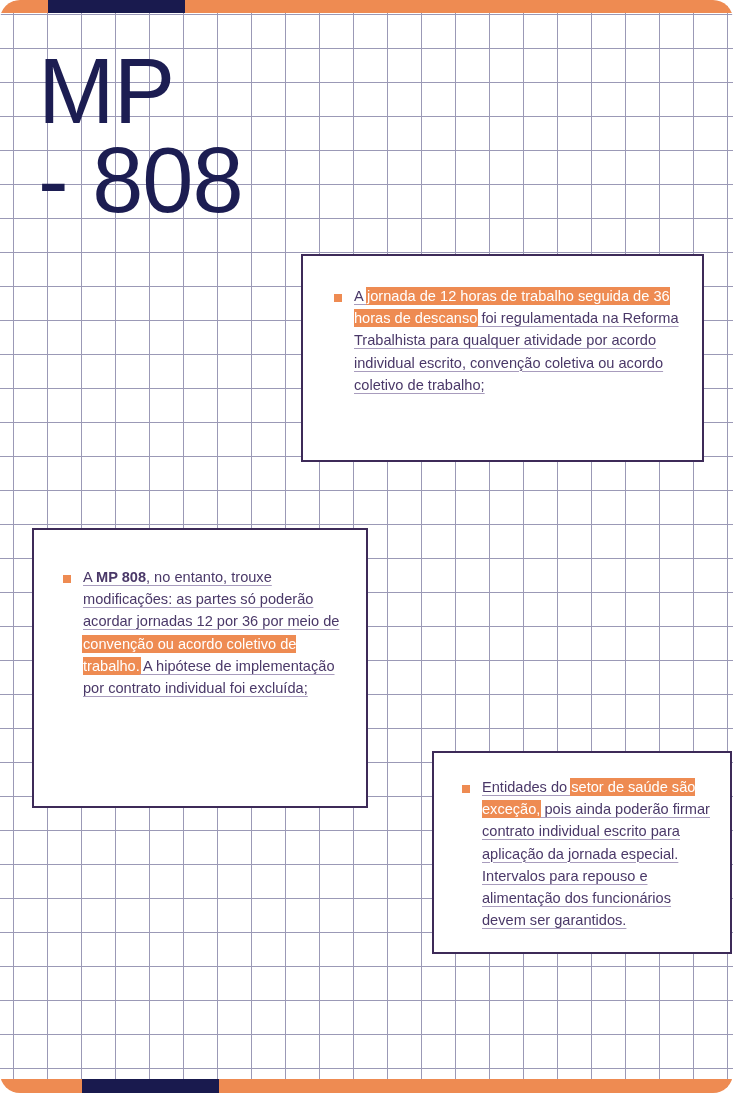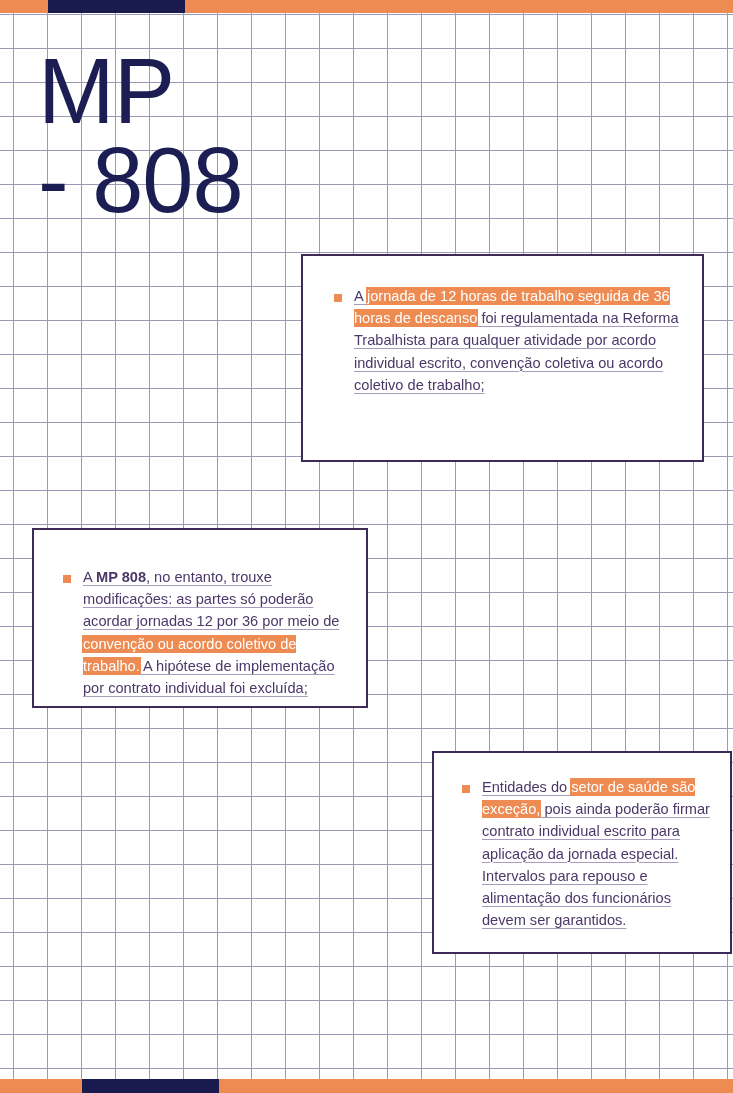--- a/index.html
+++ b/index.html
@@ -17,20 +17,21 @@
   }
 
   
   #page {
     position: absolute;
     inset: 0;
     width: 733px;
     height: 1093px;
     background-color: #ffffff;
     overflow: hidden;
+    border-radius: 20px;
   }
 
   #grid {
     position: absolute;
     left: 0; top: 0;
     width: 733px;
     height: 1093px;
     background-image:
       linear-gradient(to right, #9b99b6 1px, transparent 1px),
       linear-gradient(to bottom, #9b99b6 1px, transparent 1px);
@@ -82,21 +83,21 @@
 
   
   .callout {
     position: absolute;
     background: #ffffff;
     border: 2px solid #3d2a58;
     z-index: 4;
   }
 
   #callout-1 { left: 301px; top: 254px; width: 403px; height: 208px; padding-left: 14px; }
-  #callout-2 { left: 32px;  top: 528px; width: 336px; height: 180px; }
+  #callout-2 { left: 32px;  top: 528px; width: 336px; height: 280px; }
   #callout-3 { left: 432px; top: 751px; width: 300px; height: 203px; }
 
   .callout-inner {
     position: absolute;
     display: flex;
     gap: 12px;
   }
   #callout-1 .callout-inner { left: 31px; top: 29px; right: 14px; }
   #callout-2 .callout-inner { left: 29px; top: 36px; right: 12px; }
   #callout-3 .callout-inner { left: 28px; top: 23px; right: 12px; }

